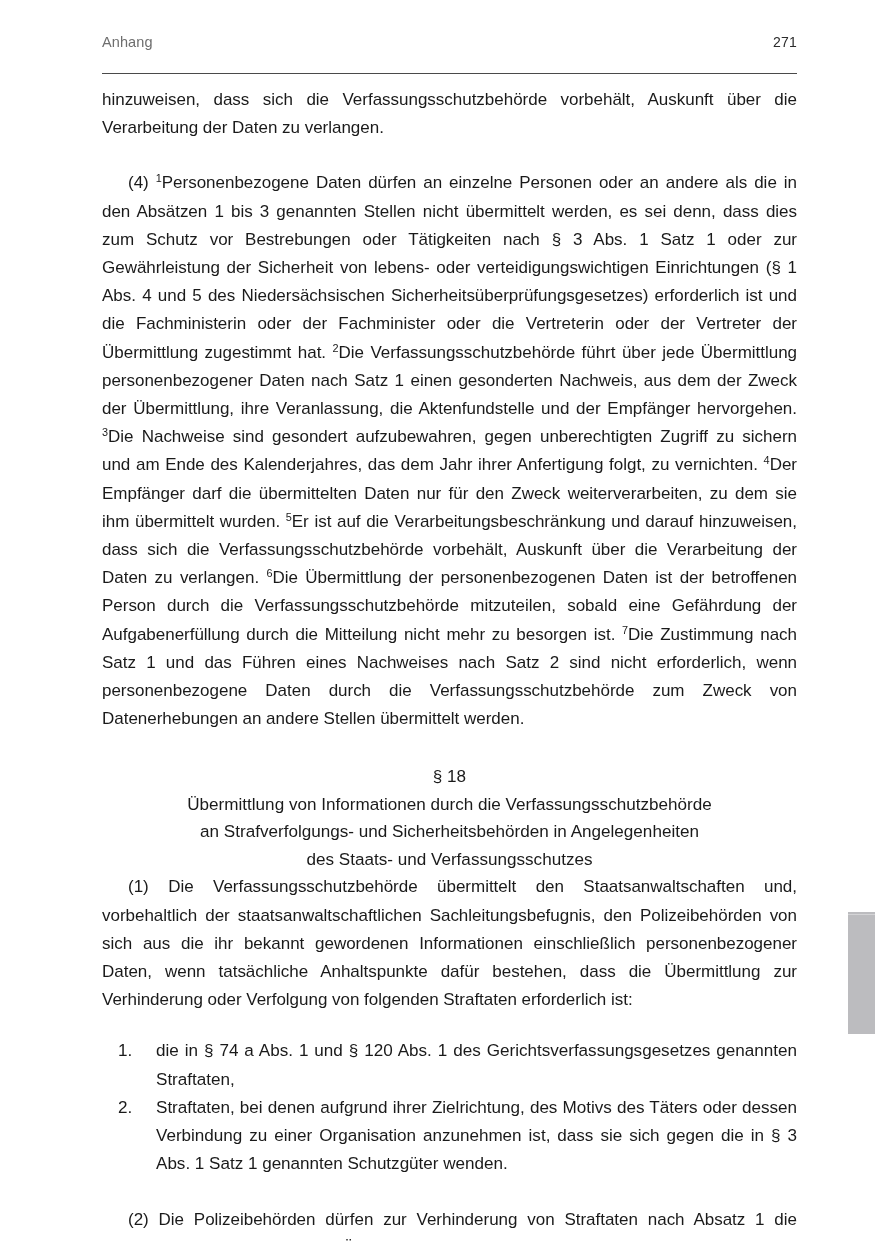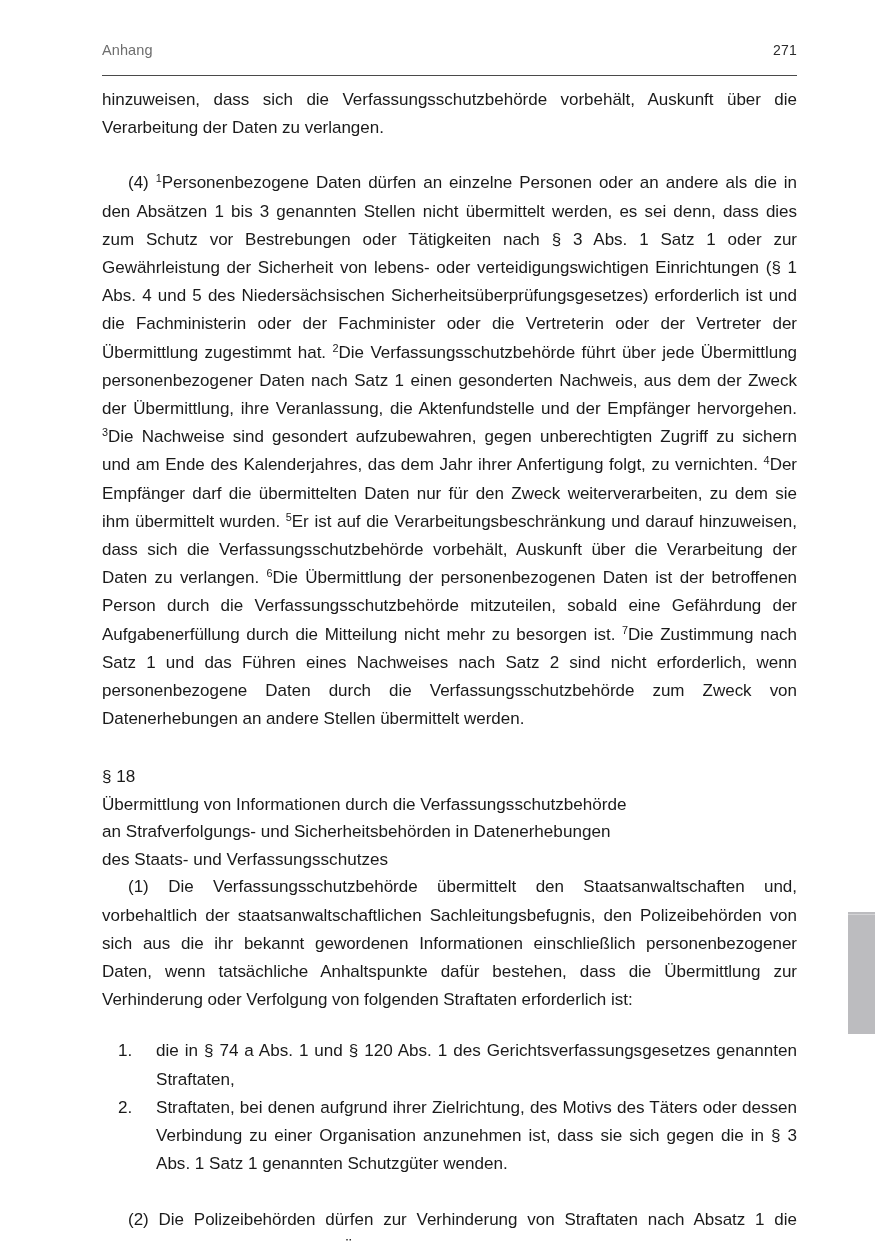--- a/index.html
+++ b/index.html
@@ -15,27 +15,27 @@
     background: #ffffff;
     overflow: hidden;
     font-family: "Liberation Sans", sans-serif;
     color: #1a1a1a;
   }
 
   
   .running-head {
     position: absolute;
     left: 102px;
-    top: 42px;
+    top: 34px;
     width: 695px;
     display: flex;
     align-items: baseline;
     justify-content: space-between;
     border-bottom: 1.4px solid #4a4a4a;
-    padding-bottom: 17px;
+    padding-bottom: 23px;
   }
   .running-head-label {
     font-size: 14.5px;
     color: #6e6e6e;
     letter-spacing: 0.1px;
   }
   .running-head-page {
     font-size: 14px;
     color: #2b2b2b;
     letter-spacing: 0.2px;
@@ -66,20 +66,21 @@
     text-align-last: left;
   }
 
   .gap-para   { height: 27px; }
   .gap-head   { height: 30px; }
   .gap-list   { height: 23px; }
   .gap-final  { height: 27px; }
 
   
   .section-heading {
+    text-align: center;
     font-size: 17.1px;
     line-height: 27.5px;
   }
   .section-heading .sec-num {
     display: block;
   }
   .section-heading .sec-line {
     display: block;
   }
 
@@ -150,21 +151,21 @@
 
     <div class="gap-para"></div>
 
     <p class="body indent last-line-left" id="para4">(4) <sup class="sn">1</sup>Personenbezogene Daten dürfen an einzelne Personen oder an andere als die in den Absätzen 1 bis 3 genannten Stellen nicht übermittelt werden, es sei denn, dass dies zum Schutz vor Bestrebungen oder Tätigkeiten nach § 3 Abs. 1 Satz 1 oder zur Gewährleistung der Sicherheit von lebens- oder verteidigungswichtigen Einrichtungen (§ 1 Abs. 4 und 5 des Niedersächsischen Sicherheitsüberprüfungsgesetzes) erforderlich ist und die Fachministerin oder der Fachminister oder die Vertreterin oder der Vertreter der Übermittlung zugestimmt hat. <sup class="sn">2</sup>Die Verfassungsschutzbehörde führt über jede Übermittlung personenbezogener Daten nach Satz 1 einen gesonderten Nachweis, aus dem der Zweck der Übermittlung, ihre Veranlassung, die Aktenfundstelle und der Empfänger hervorgehen. <sup class="sn">3</sup>Die Nachweise sind gesondert aufzubewahren, gegen unberechtigten Zugriff zu sichern und am Ende des Kalenderjahres, das dem Jahr ihrer Anfertigung folgt, zu vernichten. <sup class="sn">4</sup>Der Empfänger darf die übermittelten Daten nur für den Zweck weiterverarbeiten, zu dem sie ihm übermittelt wurden. <sup class="sn">5</sup>Er ist auf die Verarbeitungsbeschränkung und darauf hinzuweisen, dass sich die Verfassungsschutzbehörde vorbehält, Auskunft über die Verarbeitung der Daten zu verlangen. <sup class="sn">6</sup>Die Übermittlung der personenbezogenen Daten ist der betroffenen Person durch die Verfassungsschutzbehörde mitzuteilen, sobald eine Gefährdung der Aufgabenerfüllung durch die Mitteilung nicht mehr zu besorgen ist. <sup class="sn">7</sup>Die Zustimmung nach Satz 1 und das Führen eines Nachweises nach Satz 2 sind nicht erforderlich, wenn personenbezogene Daten durch die Verfassungsschutzbehörde zum Zweck von Datenerhebungen an andere Stellen übermittelt werden.</p>
 
     <div class="gap-head"></div>
 
     <div class="section-heading">
       <span class="sec-num">§ 18</span>
       <span class="sec-line">Übermittlung von Informationen durch die Verfassungsschutzbehörde</span>
-      <span class="sec-line">an Strafverfolgungs- und Sicherheitsbehörden in Datenerhebungen</span>
+      <span class="sec-line">an Strafverfolgungs- und Sicherheitsbehörden in Angelegenheiten</span>
       <span class="sec-line">des Staats- und Verfassungsschutzes</span>
     </div>
 
     <p class="body indent last-line-left">(1) Die Verfassungsschutzbehörde übermittelt den Staatsanwaltschaften und, vorbehaltlich der staatsanwaltschaftlichen Sachleitungsbefugnis, den Polizeibehörden von sich aus die ihr bekannt gewordenen Informationen einschließlich personenbezogener Daten, wenn tatsächliche Anhaltspunkte dafür bestehen, dass die Übermittlung zur Verhinderung oder Verfolgung von folgenden Straftaten erforderlich ist:</p>
 
     <div class="gap-list"></div>
 
     <ol class="lawlist" id="lawlist">
         <li><span class="marker">1.</span><span>die in § 74 a Abs. 1 und § 120 Abs. 1 des Gerichtsverfassungsgesetzes genannten Straftaten,</span></li>
         <li><span class="marker">2.</span><span>Straftaten, bei denen aufgrund ihrer Zielrichtung, des Motivs des Täters oder dessen Verbindung zu einer Organisation anzunehmen ist, dass sie sich gegen die in § 3 Abs. 1 Satz 1 genannten Schutzgüter wenden.</span></li>

